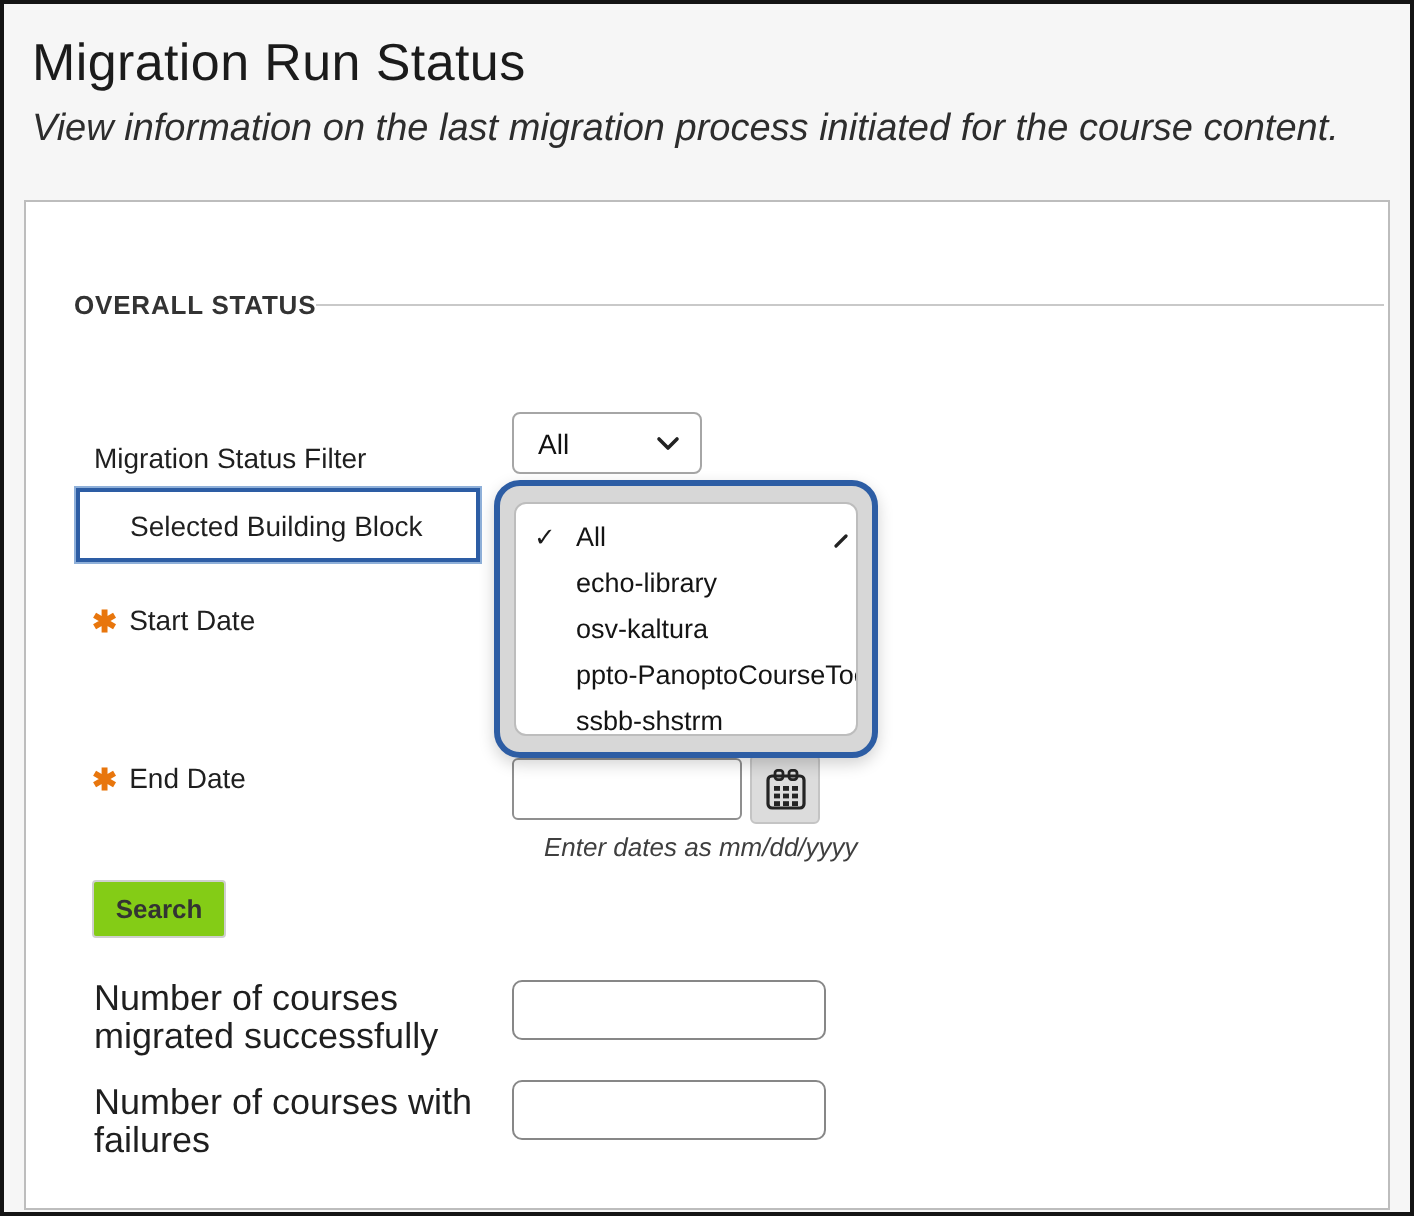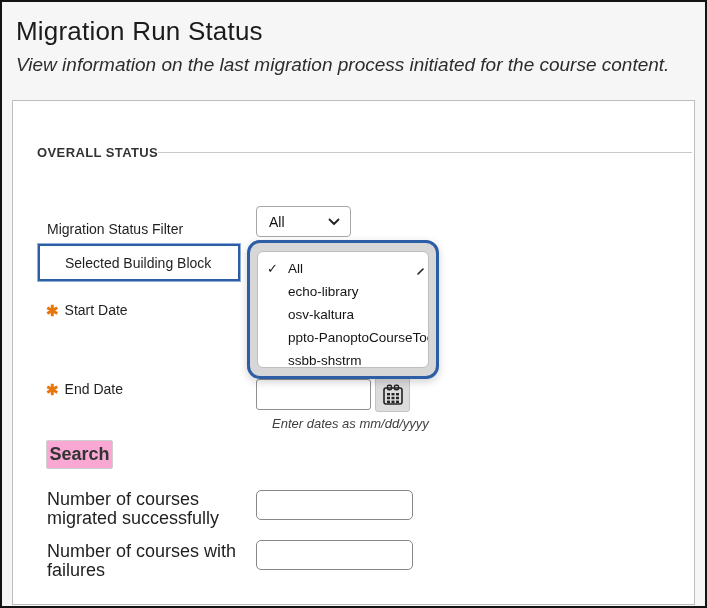--- a/index.html
+++ b/index.html
@@ -83,22 +83,22 @@
     display:flex; align-items:center; justify-content:center; cursor:pointer;
   }
   .date-hint{
     position:absolute; left:243px; top:315px;
     font-size:13px; font-style:italic; color:#3f3f3f;margin-left:16px;
   }
 
   
   .search-btn{
     position:absolute; left:33px; top:339px; width:67px; height:29px;
-    background:#f9a8d4; border:1px solid #cfcfcf; border-radius:2px;
-    font-size:18px; font-weight:bold; color:#333; cursor:pointer;
+    background:#84cc16; border:1px solid #cfcfcf; border-radius:2px;
+    font-size:13px; font-weight:bold; color:#333; cursor:pointer;
     font-family:"Liberation Sans",sans-serif;
   }
 
   
   .count-label{ position:absolute; left:34px; font-size:18px; color:#1f1f1f; line-height:19px; }
   .count-input{ width:157px; height:30px; border-radius:5px; border:1px solid #878787; }
 
   .icon{ display:inline-flex; }
 </style>
 </head>

